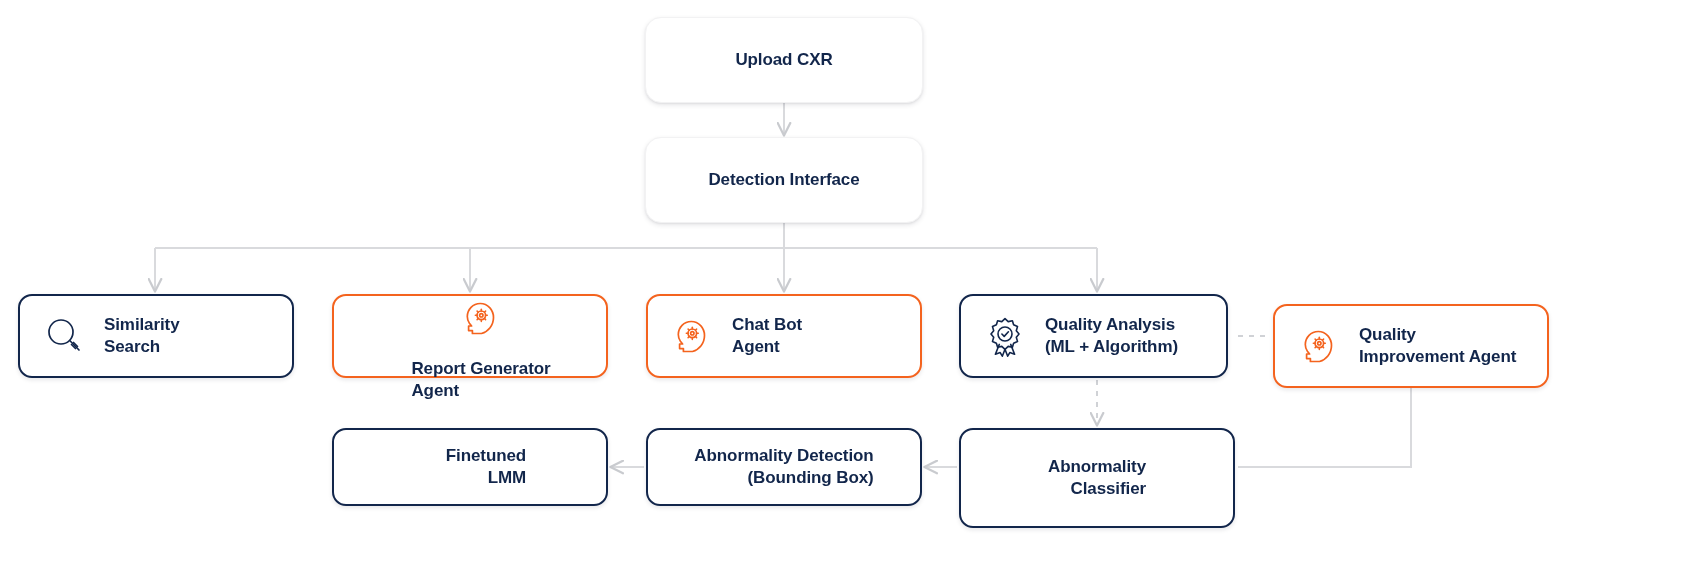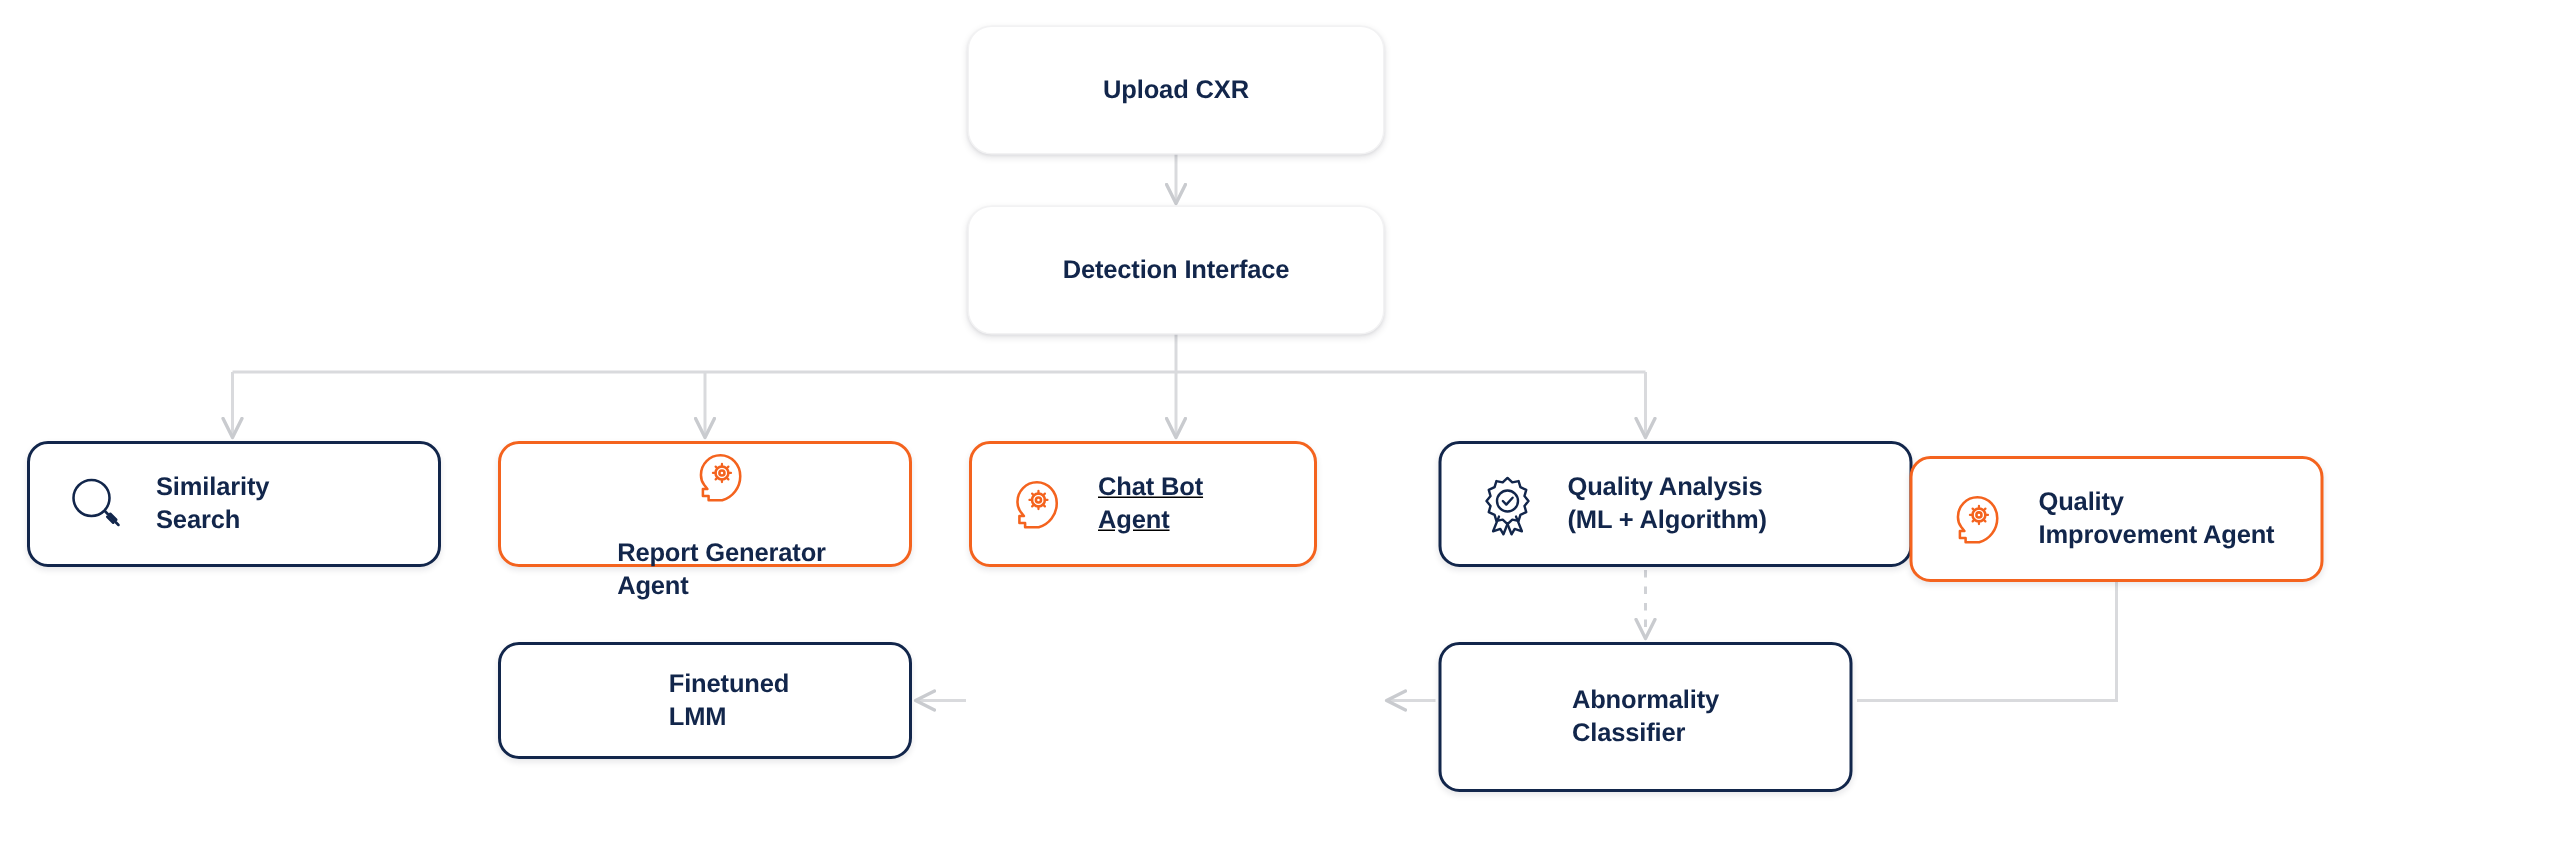--- a/index.html
+++ b/index.html
@@ -26,21 +26,21 @@
     box-shadow:0 2px 5px rgba(17,24,39,.10), 0 1px 2px rgba(17,24,39,.06);
   }
   .node.navy{ border:2px solid #12264b; box-shadow:0 2px 4px rgba(17,24,39,.10);}
   .node.orange{ border:2px solid #f4631e; box-shadow:0 2px 4px rgba(17,24,39,.10);}
   .node .label{
     color:#12264b;
     font-weight:bold;
     font-size:17px;
     line-height:1.3;
     letter-spacing:-0.1px;
-    text-align:left;
+    text-align:right;
     white-space:pre-line;
   }
   .node.withicon{justify-content:flex-start;padding-left:22px;gap:18px;}
   .node.withicon .label{text-align:left;}
   .icon{flex:0 0 auto;display:block;width:44px;height:44px;}
   .icon svg{display:block;width:44px;height:44px;}
 </style>
 </head>
 <body>
 
@@ -121,21 +121,21 @@
             <line x1="26.6" y1="15.1" x2="25.4" y2="16.3"></line>
             <line x1="19.3" y1="22.4" x2="18.1" y2="23.6"></line>
           </g>
         </g>
       </svg>
     </span>
     <span class="label">Report Generator
 Agent</span>
   </div>
 
-  <div class="node orange withicon" style="left:646px;top:294px;width:232px;height:84px;text-decoration:underline;">
+  <div class="node orange withicon" style="left:646px;top:294px;width:276px;height:84px;">
     <span class="icon">
       <svg viewBox="0 0 44 44">
         <g fill="none" stroke="#f4631e" stroke-width="1.7" stroke-linecap="round" stroke-linejoin="round">
           <path d="M34.5,21.5 C34.5,13.8 28.7,7.5 21.3,7.5 C13.9,7.5 8.3,13.4 8.3,20.6
                    C8.3,23.6 9.2,25.6 10.4,27.2 L12.6,30 L9.6,30 L9.6,34.6 L13.4,34.6
                    L13.4,37.5 L22.5,37.5 C29.3,35.6 34.5,29.2 34.5,21.5 Z"></path>
           <circle cx="22.3" cy="19.3" r="4.3"></circle>
           <circle cx="22.3" cy="19.3" r="1.7"></circle>
           <g stroke-width="1.5">
             <line x1="22.3" y1="13.3" x2="22.3" y2="15.1"></line>
@@ -147,21 +147,21 @@
             <line x1="26.6" y1="15.1" x2="25.4" y2="16.3"></line>
             <line x1="19.3" y1="22.4" x2="18.1" y2="23.6"></line>
           </g>
         </g>
       </svg>
     </span>
     <span class="label">Chat Bot
 Agent</span>
   </div>
 
-  <div class="node navy withicon" style="left:959px;top:294px;width:316px;height:84px;">
+  <div class="node navy withicon" style="left:959px;top:294px;width:269px;height:84px;">
     <span class="icon">
       <svg viewBox="0 0 44 44">
         <g fill="none" stroke="#12264b" stroke-width="1.6" stroke-linecap="round" stroke-linejoin="round">
           <path d="M22,4.6 L25.2,7.6 L29.4,6.7 L30.6,10.8 L34.5,12.6 L33.3,16.7
                    L36,20 L33.3,23.3 L34.5,27.4 L30.6,29.2 L29.4,33.3 L25.2,32.4
                    L22,35.4 L18.8,32.4 L14.6,33.3 L13.4,29.2 L9.5,27.4 L10.7,23.3
                    L8,20 L10.7,16.7 L9.5,12.6 L13.4,10.8 L14.6,6.7 L18.8,7.6 Z"></path>
           <circle cx="22" cy="20" r="7"></circle>
           <path d="M18.9,20 L21.2,22.4 L25.4,17.8"></path>
           <path d="M16.3,30.4 L12.4,40.2 L17.2,38.6 L19.3,42.2 L22.2,34.8"></path>
@@ -197,19 +197,23 @@
     </span>
     <span class="label">Quality
 Improvement Agent</span>
   </div>
 
   <div class="node navy" style="left:332px;top:428px;width:276px;height:78px;padding-left:32px;">
     <span class="label">Finetuned
 LMM</span>
   </div>
 
+  <div class="node navy" style="left:646px;top:428px;width:276px;height:78px;">
+    <span class="label">Abnormality Detection
+(Bounding Box)</span>
+  </div>
 
   <div class="node navy" style="left:959px;top:428px;width:276px;height:100px;">
     <span class="label">Abnormality
 Classifier</span>
   </div>
 
 </div>
 
 </body></html>

